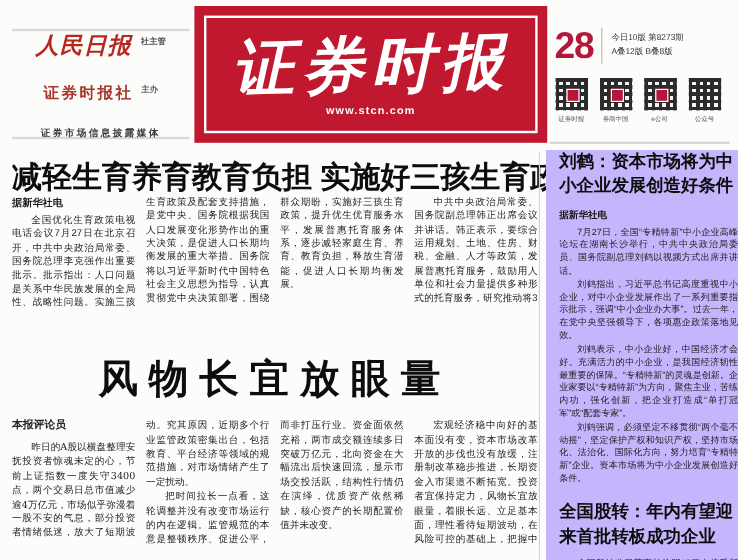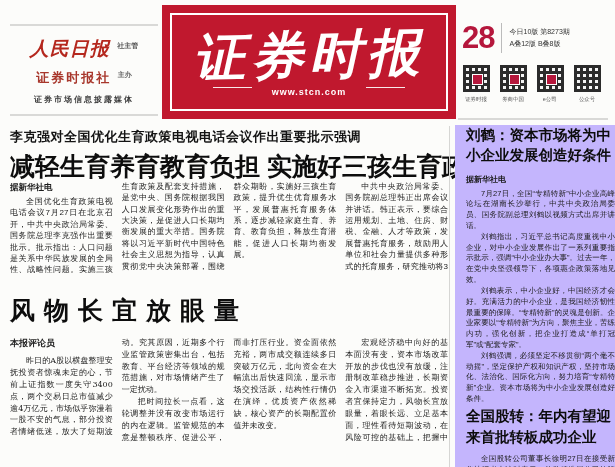--- a/index.html
+++ b/index.html
@@ -6,21 +6,21 @@
   html,body { background:#e8e8e6; }
   .page {
     position:relative; width:615px; height:467px; margin:0 auto;
     background:#fcfcfa; overflow:hidden;
     font-family:"Liberation Sans","DejaVu Sans",sans-serif; color:#1a1a1a;
   }
   
   .hdr-left {
     position:absolute; left:10px; top:24px; width:148px; height:92px;
     border-top:2px solid #d9d9d7; border-bottom:2px solid #d9d9d7;
-    display:flex; flex-direction:column; align-items:center; justify-content:center; gap:7px;
+    display:flex; flex-direction:column; align-items:center; justify-content:center; gap:18px;
   }
   .pd-logo { font-family:"DejaVu Serif",serif; font-style:italic; font-weight:bold;
     font-size:19px; color:#b5281e; letter-spacing:1px; }
   .pd-logo .tiny { font-size:7px; font-style:normal; color:#555; vertical-align:super; letter-spacing:0; }
   .st-org { font-family:"DejaVu Serif",serif; font-weight:bold; font-size:13px; color:#a8372c; letter-spacing:2px; }
   .st-org .tiny { font-size:7px; color:#666; vertical-align:super; letter-spacing:0; }
   .tagline { font-size:8px; font-weight:bold; color:#3a3a3a; letter-spacing:2px; }
   
   .masthead {
     position:absolute; left:163px; top:6px; width:292px; height:112px;
@@ -28,21 +28,21 @@
   }
   .masthead-inner {
     width:100%; height:100%; border:2px solid #ffffff;
     display:flex; flex-direction:column; align-items:center; justify-content:center;
   }
   .masthead-title {
     font-family:"DejaVu Serif",serif; font-style:italic; font-weight:bold;
     color:#fff; font-size:52px; letter-spacing:6px; line-height:1;
     transform:rotate(-1.5deg); margin-top:2px; white-space:nowrap;
   }
-  .masthead-url { display:flex; gap:20px; margin-top:6px; width:70%; }
+  .masthead-url { display:flex; align-items:center; gap:0; margin-top:6px; width:70%;flex-direction:column; }
   .masthead-url .rule { flex:1; height:1px; background:#fff; opacity:.9; }
   .masthead-url .txt { color:#fff; font-size:9px; font-weight:bold; letter-spacing:1px; }
   
   .hdr-right { position:absolute; left:462px; top:22px; width:146px; }
   .hdr-right-top { display:flex; align-items:center; gap:7px; }
   .date-col { font-size:10px; font-weight:bold; color:#222; line-height:1.35; white-space:nowrap; }
   .big-day { font-size:31px; font-weight:bold; color:#b5173c; line-height:1; letter-spacing:-1px; }
   .vdiv { width:1px; height:30px; background:#bbb; }
   .edition-col { font-size:7px; color:#333; line-height:1.6; white-space:nowrap; }
   .qr-row { display:flex; gap:9px; margin-top:12px; }
@@ -70,41 +70,41 @@
   .lead-body {
     column-count:4; column-gap:9px; column-fill:auto;
     height:96px; overflow:hidden;
     font-size:8px; line-height:1.42; text-align:justify; color:#1c1c1c;
   }
   .lead-body .byline { margin:0 0 3px; }
   .lead-body p, .edit-body p, .rt p { text-indent:2em; margin:0; }
   
   .editorial { position:absolute; left:10px; top:288px; width:438px; }
   .edit-title {
-    text-align:left; font-size:25px; font-weight:bold; letter-spacing:9px;
+    text-align:center; font-size:33px; font-weight:bold; letter-spacing:9px;
     color:#0d0d0d; padding:6px 0 10px;
   }
   .edit-author { font-size:9px; font-weight:bold; margin-bottom:5px; }
   .edit-body {
     column-count:4; column-gap:9px; column-fill:auto;
     height:112px; overflow:hidden;
     font-family:"DejaVu Serif",serif; 
     font-size:8px; line-height:1.48; text-align:justify; color:#222;
   }
   
   .col-rule { position:absolute; left:449px; top:126px; width:1px; height:341px; background:#d6d6d4; }
   .right-col {
     position:absolute; left:455px; top:125px; width:160px; height:342px;
     background:#c4b5fd; padding-left:11px; overflow:hidden;
   }
   .rt-h { font-size:14.5px; font-weight:bold; line-height:1.4; color:#0d0d0d; }
   .rt-byline { font-size:8px; font-weight:bold; margin:8px 0 4px; }
   .rt { font-size:7.5px; line-height:1.42; text-align:justify; color:#1c1c1c; }
   .rt p { margin-bottom:1px; }
-  .rt-h2 { margin-top:2px; }
+  .rt-h2 { margin-top:13px; }
 </style>
 </head>
 <body>
 
 <div class="page">
 
   <div class="hdr-left">
     <div class="pd-logo"><span>人民日报</span> <span class="tiny">社主管</span></div>
     <div class="st-org"><span>证券时报社</span> <span class="tiny">主办</span></div>
     <div class="tagline">证券市场信息披露媒体</div>
@@ -145,21 +145,20 @@
       </div>
       <div class="qr-item">
         <div class="qr"></div>
         <div class="qr-label">公众号</div>
       </div>
     </div>
   </div>
   <div class="hdr-right-rule"></div>
 
   <div class="lead">
-    <div class="kicker">李克强对全国优化生育政策电视电话会议作出重要批示强调</div>
     <div class="headline">减轻生育养育教育负担 实施好三孩生育政策</div>
     <div class="lead-body">
       <div class="byline">据新华社电</div>
       <p>全国优化生育政策电视电话会议7月27日在北京召开，中共中央政治局常委、国务院总理李克强作出重要批示。批示指出：人口问题是关系中华民族发展的全局性、战略性问题。实施三孩生育政策及配套支持措施，是党中央、国务院根据我国人口发展变化形势作出的重大决策，是促进人口长期均衡发展的重大举措。国务院将以习近平新时代中国特色社会主义思想为指导，认真贯彻党中央决策部署，围绕群众期盼，实施好三孩生育政策，提升优生优育服务水平，发展普惠托育服务体系，逐步减轻家庭生育、养育、教育负担，释放生育潜能，促进人口长期均衡发展。</p>
       <p>中共中央政治局常委、国务院副总理韩正出席会议并讲话。韩正表示，要综合运用规划、土地、住房、财税、金融、人才等政策，发展普惠托育服务，鼓励用人单位和社会力量提供多种形式的托育服务，研究推动将3岁以下婴幼儿照护费用纳入个人所得税专项附加扣除，扩大育儿假等政策供给，降低生育、养育、教育成本，保障计划生育家庭合法权益，落实产假、哺乳假等制度，保障女性就业合法权益。</p>
     </div>
   </div>
 
   <div class="editorial">
     <div class="edit-title">风物长宜放眼量</div>

